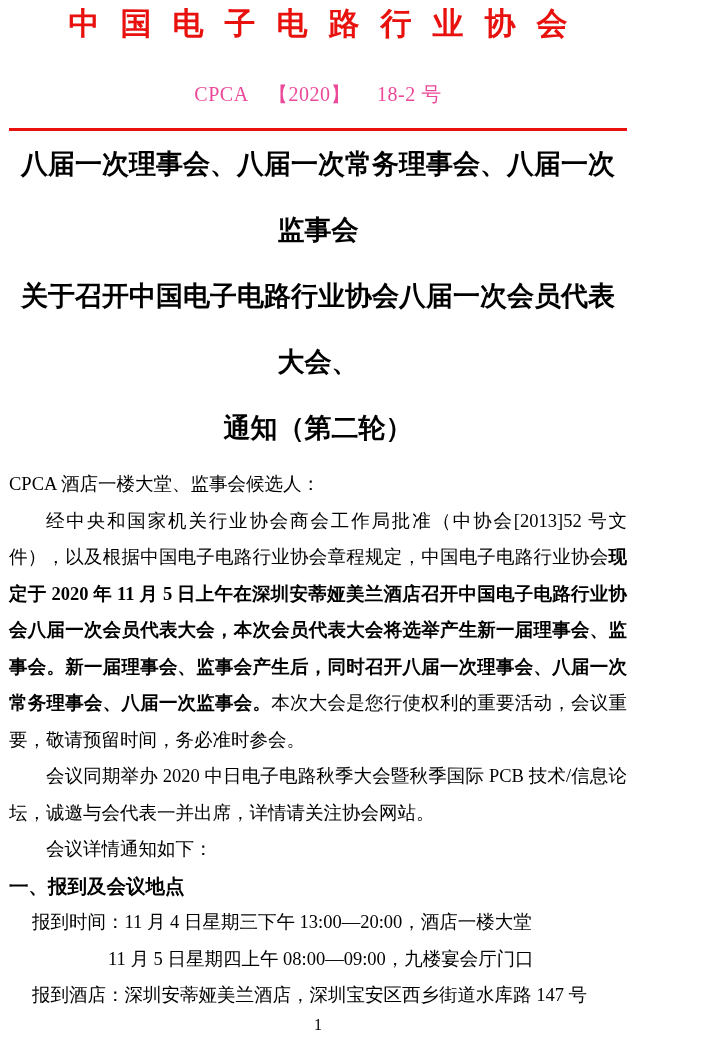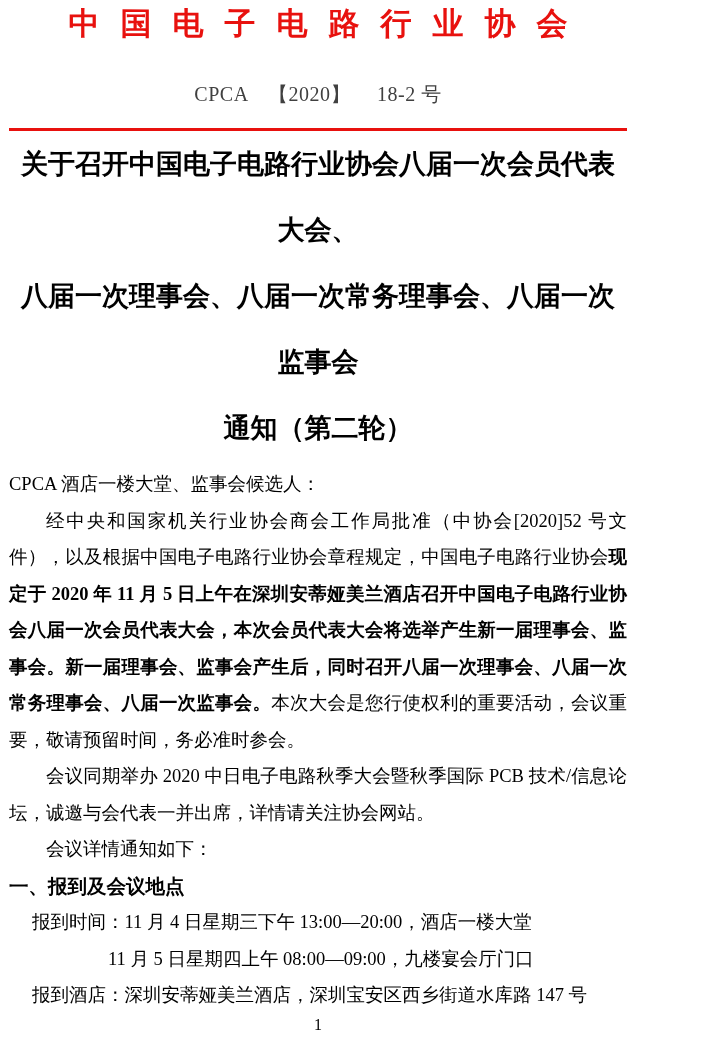--- a/index.html
+++ b/index.html
@@ -30,21 +30,21 @@
     text-indent: 21px;
     white-space: nowrap;
     color: var(--accent-red, #e8110e);
   }
   .doc-number {
     margin-top: 38px;
     text-align: center;
     font-size: 20px;
     line-height: 26px;
     letter-spacing: 0.5px;
-    color: #404040;
+    color: #ec4899;
   }
   .red-rule {
     margin: 21px 0 0 0;
     border: none;
     border-top: 3px solid var(--accent-red, #e8110e);
     height: 0;
   }
   .main-title {
     margin: 0;
     font-family: "Liberation Sans", "DejaVu Sans", sans-serif;
@@ -94,30 +94,30 @@
 
 <div class="page">
 
   <div class="org-title">中国电子电路行业协会</div>
 
   <div class="doc-number">CPCA　【2020】　 18-2 号</div>
 
   <hr class="red-rule">
 
   <div class="main-title">
+    <div class="title-line">八届一次理事会、八届一次常务理事会、八届一次监事会</div>
     <div class="title-line">关于召开中国电子电路行业协会八届一次会员代表大会、</div>
-    <div class="title-line">八届一次理事会、八届一次常务理事会、八届一次监事会</div>
     <div class="title-line">通知（第二轮）</div>
   </div>
 
   <div class="body-text">
 
     <p class="para salutation">CPCA 酒店一楼大堂、监事会候选人：</p>
 
-    <p class="para indent"><span>经中央和国家机关行业协会商会工作局批准（中协会[2020]52 号文件），以及根据中国电子电路行业协会章程规定，中国电子电路行业协会</span><span class="bold-seg">现定于 2020 年 11 月 5 日上午在深圳安蒂娅美兰酒店召开中国电子电路行业协会八届一次会员代表大会，本次会员代表大会将选举产生新一届理事会、监事会。新一届理事会、监事会产生后，同时召开八届一次理事会、八届一次常务理事会、八届一次监事会。</span><span>本次大会是您行使权利的重要活动，会议重要，敬请预留时间，务必准时参会。</span></p>
+    <p class="para indent"><span>经中央和国家机关行业协会商会工作局批准（中协会[2013]52 号文件），以及根据中国电子电路行业协会章程规定，中国电子电路行业协会</span><span class="bold-seg">现定于 2020 年 11 月 5 日上午在深圳安蒂娅美兰酒店召开中国电子电路行业协会八届一次会员代表大会，本次会员代表大会将选举产生新一届理事会、监事会。新一届理事会、监事会产生后，同时召开八届一次理事会、八届一次常务理事会、八届一次监事会。</span><span>本次大会是您行使权利的重要活动，会议重要，敬请预留时间，务必准时参会。</span></p>
 
     <p class="para indent">会议同期举办 2020 中日电子电路秋季大会暨秋季国际 PCB 技术/信息论坛，诚邀与会代表一并出席，详情请关注协会网站。</p>
 
     <p class="para indent">会议详情通知如下：</p>
 
     <h3 class="section-heading">一、报到及会议地点</h3>
 
     <p class="detail-line ind1">报到时间：11 月 4 日星期三下午 13:00—20:00，酒店一楼大堂</p>
 
     <p class="detail-line ind2">11 月 5 日星期四上午 08:00—09:00，九楼宴会厅门口</p>

